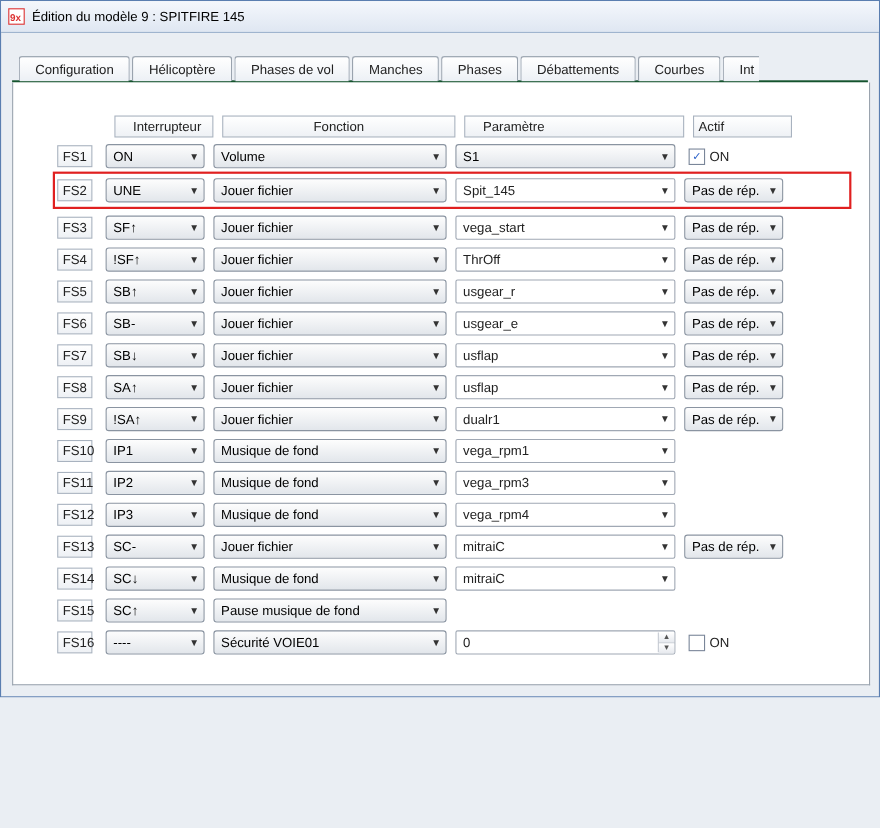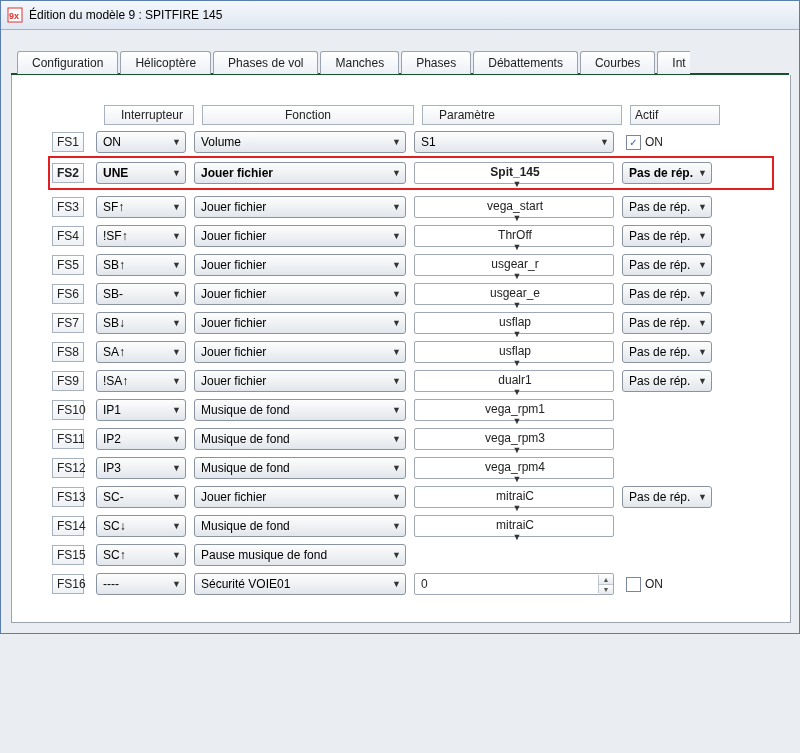--- a/index.html
+++ b/index.html
@@ -92,21 +92,20 @@
     align-items: center;
     margin-bottom: 7px;
     position: relative;
   }
   .row.highlight {
     outline: 2px solid #e02020;
     outline-offset: 2px;
     padding: 2px 0;
     margin-top: 2px;
     margin-bottom: 10px;
-    font-weight: bold;
   }
   .fs-label {
     width: 32px;
     border: 1px solid #a8b2bf;
     background: linear-gradient(to bottom, #fff, #eef1f5);
     padding: 2px 4px;
     box-sizing: border-box;
     margin-right: 0px;
   }
   .combo {
@@ -131,21 +130,20 @@
     border: 1px solid #a0a8b4;
     background: #fff;
     border-radius: 2px;
     padding: 2px 4px 2px 6px;
     box-sizing: border-box;
     height: 22px;
     display: flex;
     align-items: center;
     justify-content: space-between;
     cursor: default;
-    flex-direction: column;
   }
   .textfield .tri {
     font-size: 9px;
     color: #333;
     margin-left: 4px;
   }
   .chkwrap {
     display: flex;
     align-items: center;
     gap: 4px;

